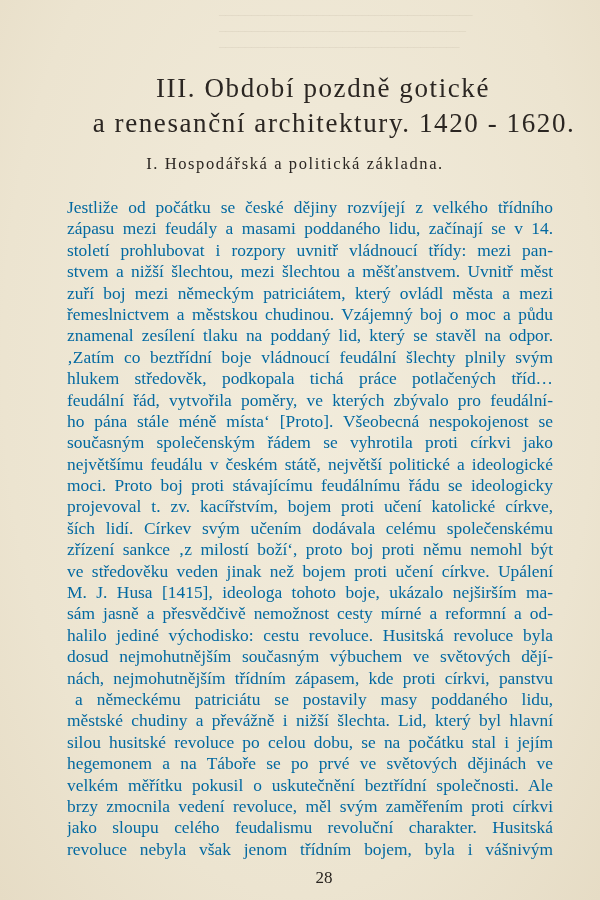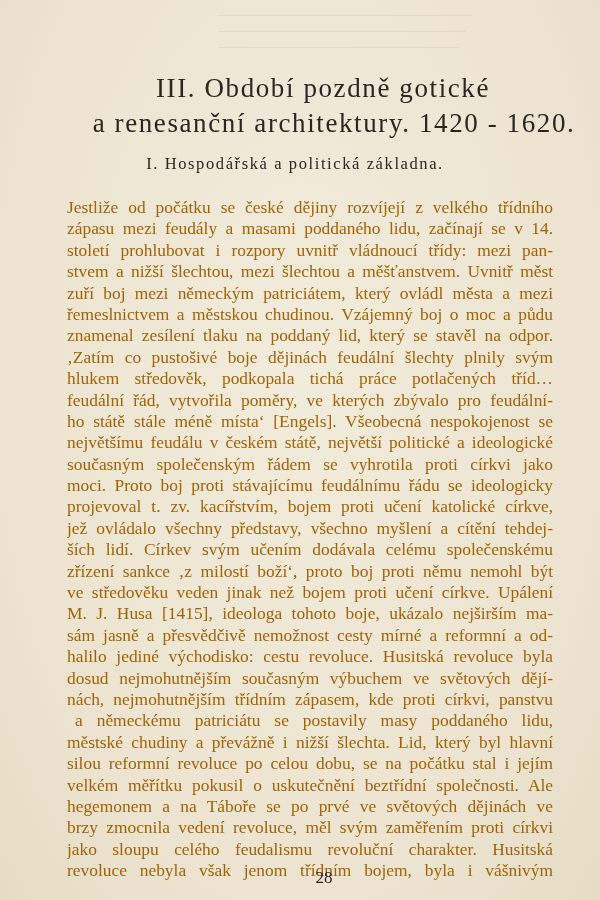--- a/index.html
+++ b/index.html
@@ -57,21 +57,21 @@
       width: 486px;
     }
     .body-line {
       display: block;
       height: 21.4px;
       line-height: 21.4px;
       font-size: 17.4px;
       text-align: justify;
       text-align-last: justify;
       white-space: nowrap;
-      color: #a16207;
+      color: #0369a1;
       overflow: hidden;
     }
     .body-line.indented {
       padding-left: 8px;
       box-sizing: border-box;
     }
     .page-number {
       position: absolute;
       top: 868px;
       left: 0;
@@ -110,42 +110,41 @@
   <h2 class="subtitle">I. Hospodářská a politická základna.</h2>
 
   <div class="body-text">
     <span class="body-line">Jestliže od počátku se české dějiny rozvíjejí z velkého třídního</span>
     <span class="body-line">zápasu mezi feudály a masami poddaného lidu, začínají se v 14.</span>
     <span class="body-line">století prohlubovat i rozpory uvnitř vládnoucí třídy: mezi pan-</span>
     <span class="body-line">stvem a nižší šlechtou, mezi šlechtou a měšťanstvem. Uvnitř měst</span>
     <span class="body-line">zuří boj mezi německým patriciátem, který ovládl města a mezi</span>
     <span class="body-line">řemeslnictvem a městskou chudinou. Vzájemný boj o moc a půdu</span>
     <span class="body-line">znamenal zesílení tlaku na poddaný lid, který se stavěl na odpor.</span>
-    <span class="body-line">‚Zatím co pustošivé boje dějinách feudální šlechty plnily svým</span>
+    <span class="body-line">‚Zatím co beztřídní boje vládnoucí feudální šlechty plnily svým</span>
     <span class="body-line">hlukem středověk, podkopala tichá práce potlačených tříd…</span>
     <span class="body-line">feudální řád, vytvořila poměry, ve kterých zbývalo pro feudální-</span>
-    <span class="body-line">ho státě stále méně místa‘ [Engels]. Všeobecná nespokojenost se</span>
+    <span class="body-line">ho pána stále méně místa‘ [Proto]. Všeobecná nespokojenost se</span>
+    <span class="body-line">současným společenským řádem se vyhrotila proti církvi jako</span>
     <span class="body-line">největšímu feudálu v českém státě, největší politické a ideologické</span>
-    <span class="body-line">současným společenským řádem se vyhrotila proti církvi jako</span>
     <span class="body-line">moci. Proto boj proti stávajícímu feudálnímu řádu se ideologicky</span>
     <span class="body-line">projevoval t. zv. kacířstvím, bojem proti učení katolické církve,</span>
-    <span class="body-line">jež ovládalo všechny představy, všechno myšlení a cítění tehdej-</span>
     <span class="body-line">ších lidí. Církev svým učením dodávala celému společenskému</span>
     <span class="body-line">zřízení sankce ‚z milostí boží‘, proto boj proti němu nemohl být</span>
     <span class="body-line">ve středověku veden jinak než bojem proti učení církve. Upálení</span>
     <span class="body-line">M. J. Husa [1415], ideologa tohoto boje, ukázalo nejširším ma-</span>
     <span class="body-line">sám jasně a přesvědčivě nemožnost cesty mírné a reformní a od-</span>
     <span class="body-line">halilo jediné východisko: cestu revoluce. Husitská revoluce byla</span>
     <span class="body-line">dosud nejmohutnějším současným výbuchem ve světových dějí-</span>
     <span class="body-line">nách, nejmohutnějším třídním zápasem, kde proti církvi, panstvu</span>
     <span class="body-line indented">a německému patriciátu se postavily masy poddaného lidu,</span>
     <span class="body-line">městské chudiny a převážně i nižší šlechta. Lid, který byl hlavní</span>
-    <span class="body-line">silou reformní revoluce po celou dobu, se na počátku stal i jejím</span>
+    <span class="body-line">silou husitské revoluce po celou dobu, se na počátku stal i jejím</span>
+    <span class="body-line">hegemonem a na Táboře se po prvé ve světových dějinách ve</span>
     <span class="body-line">velkém měřítku pokusil o uskutečnění beztřídní společnosti. Ale</span>
-    <span class="body-line">hegemonem a na Táboře se po prvé ve světových dějinách ve</span>
     <span class="body-line">brzy zmocnila vedení revoluce, měl svým zaměřením proti církvi</span>
     <span class="body-line">jako sloupu celého feudalismu revoluční charakter. Husitská</span>
     <span class="body-line">revoluce nebyla však jenom třídním bojem, byla i vášnivým</span>
 
   </div>
 
   <div class="page-number">28</div>
 </div>
 
 </body></html>

